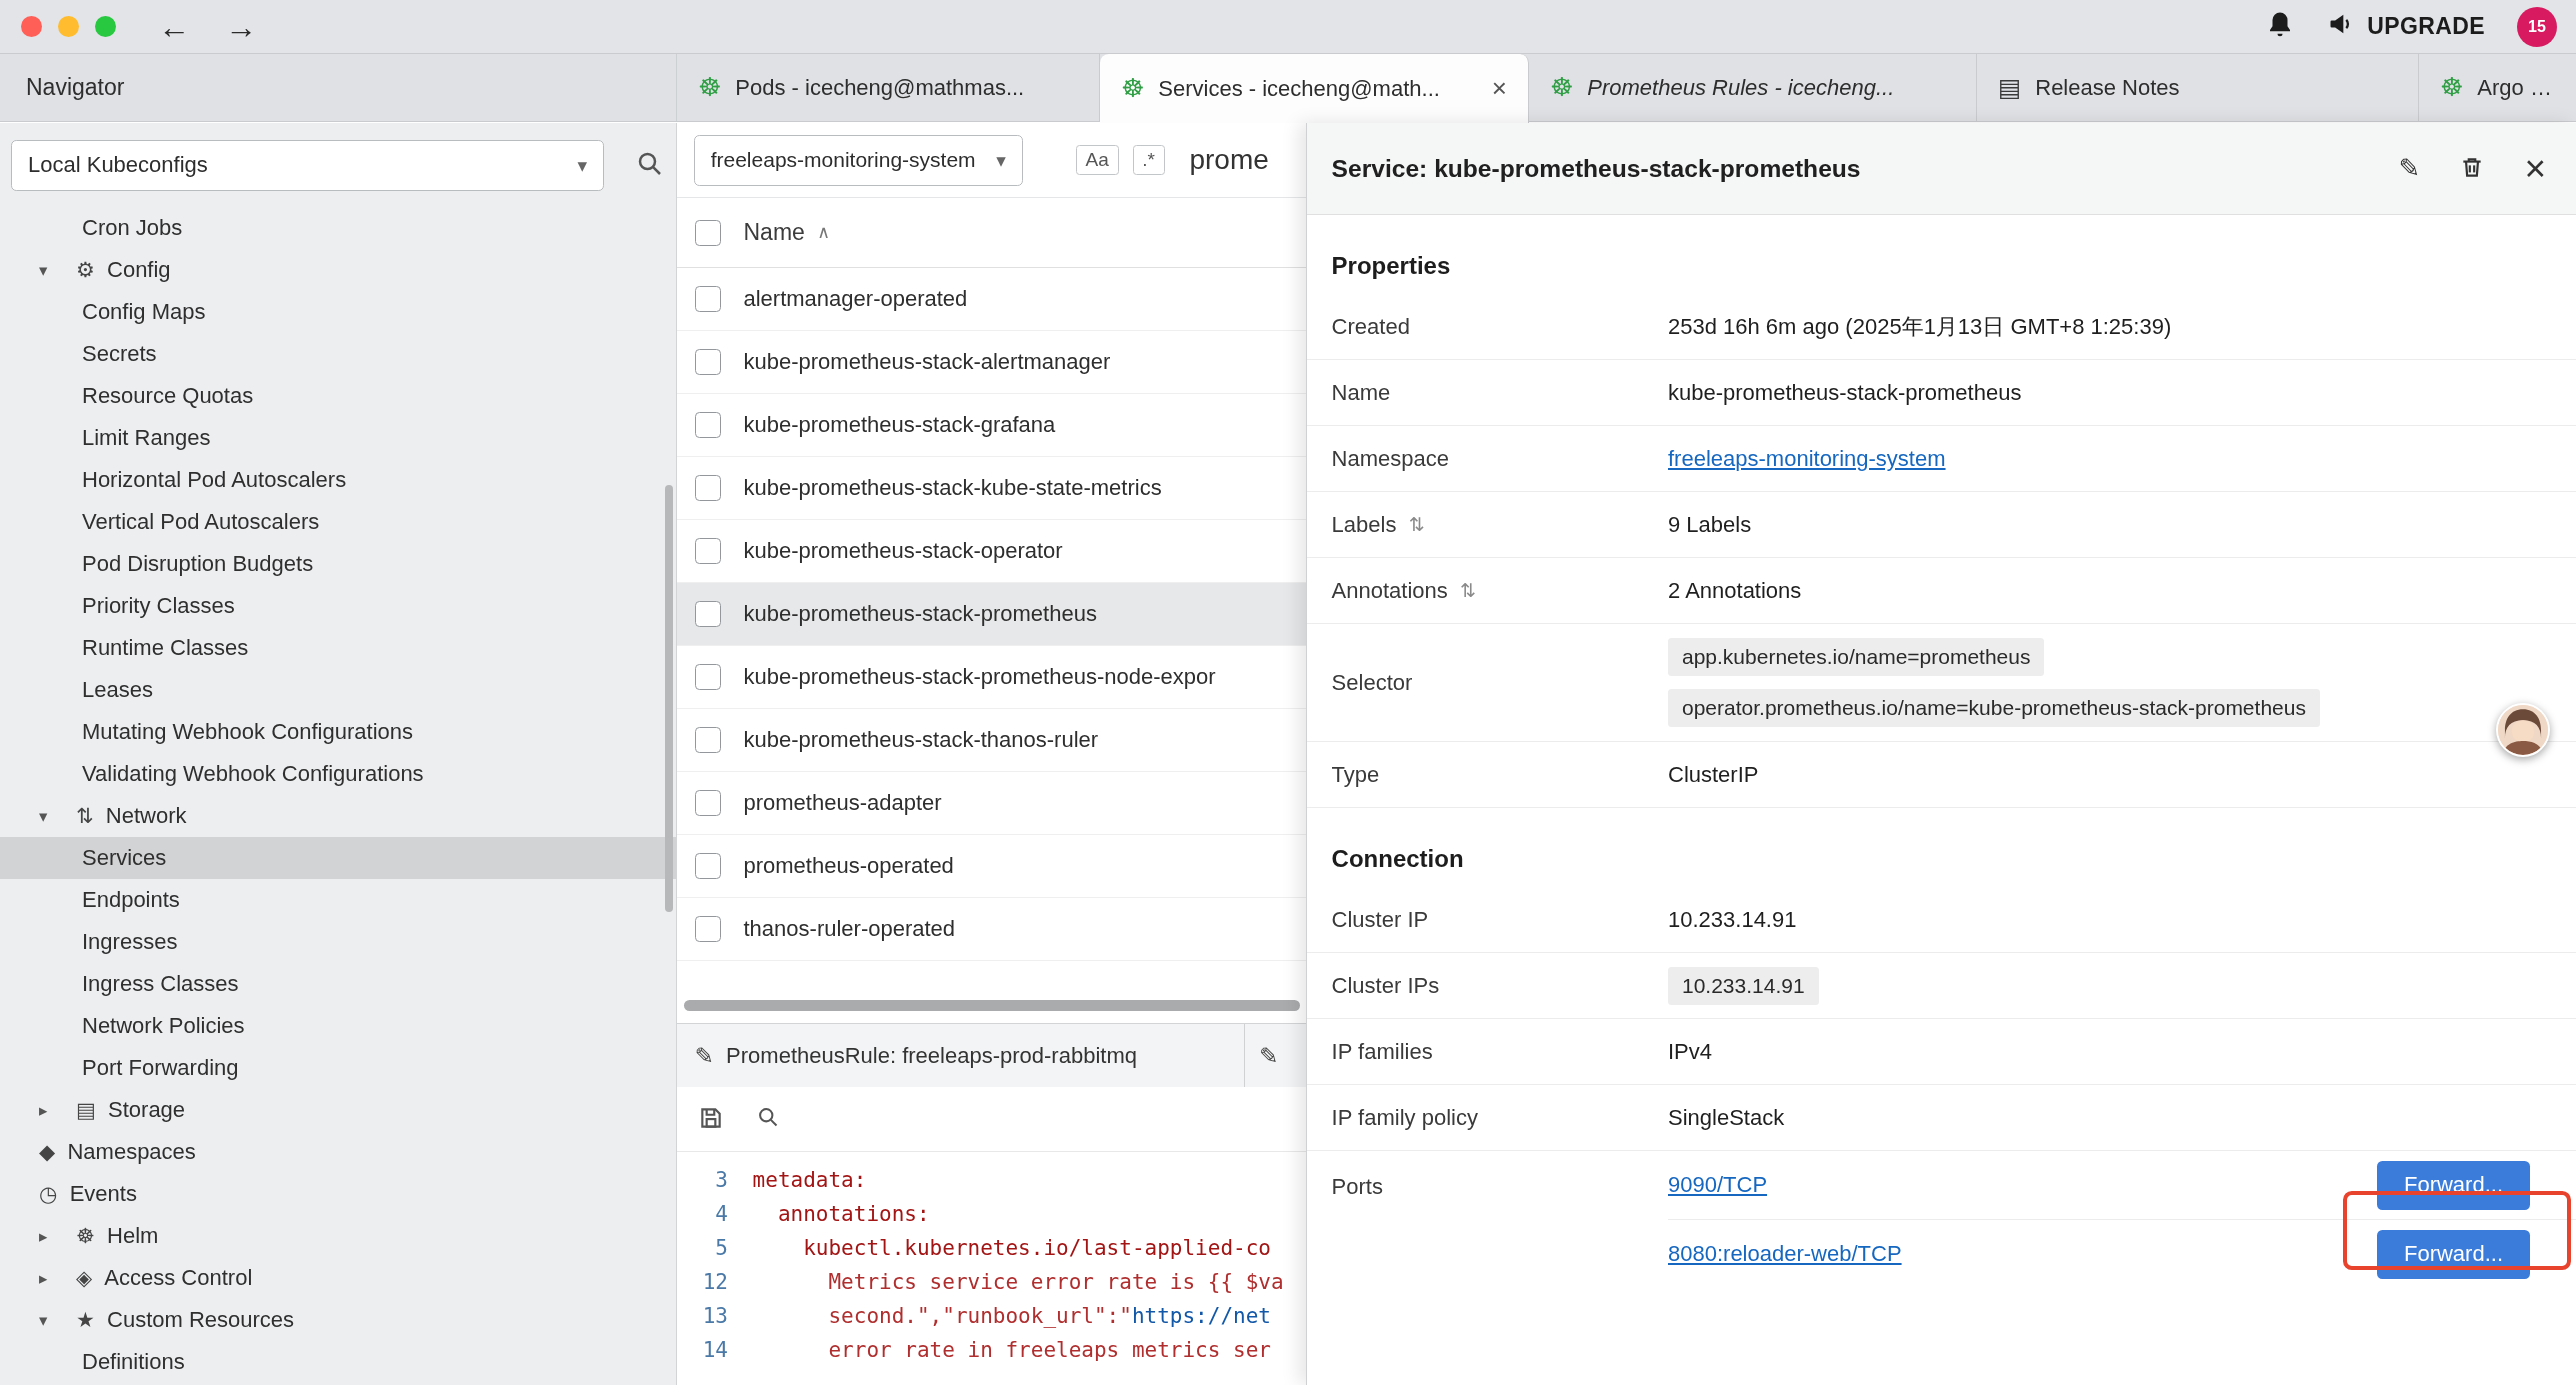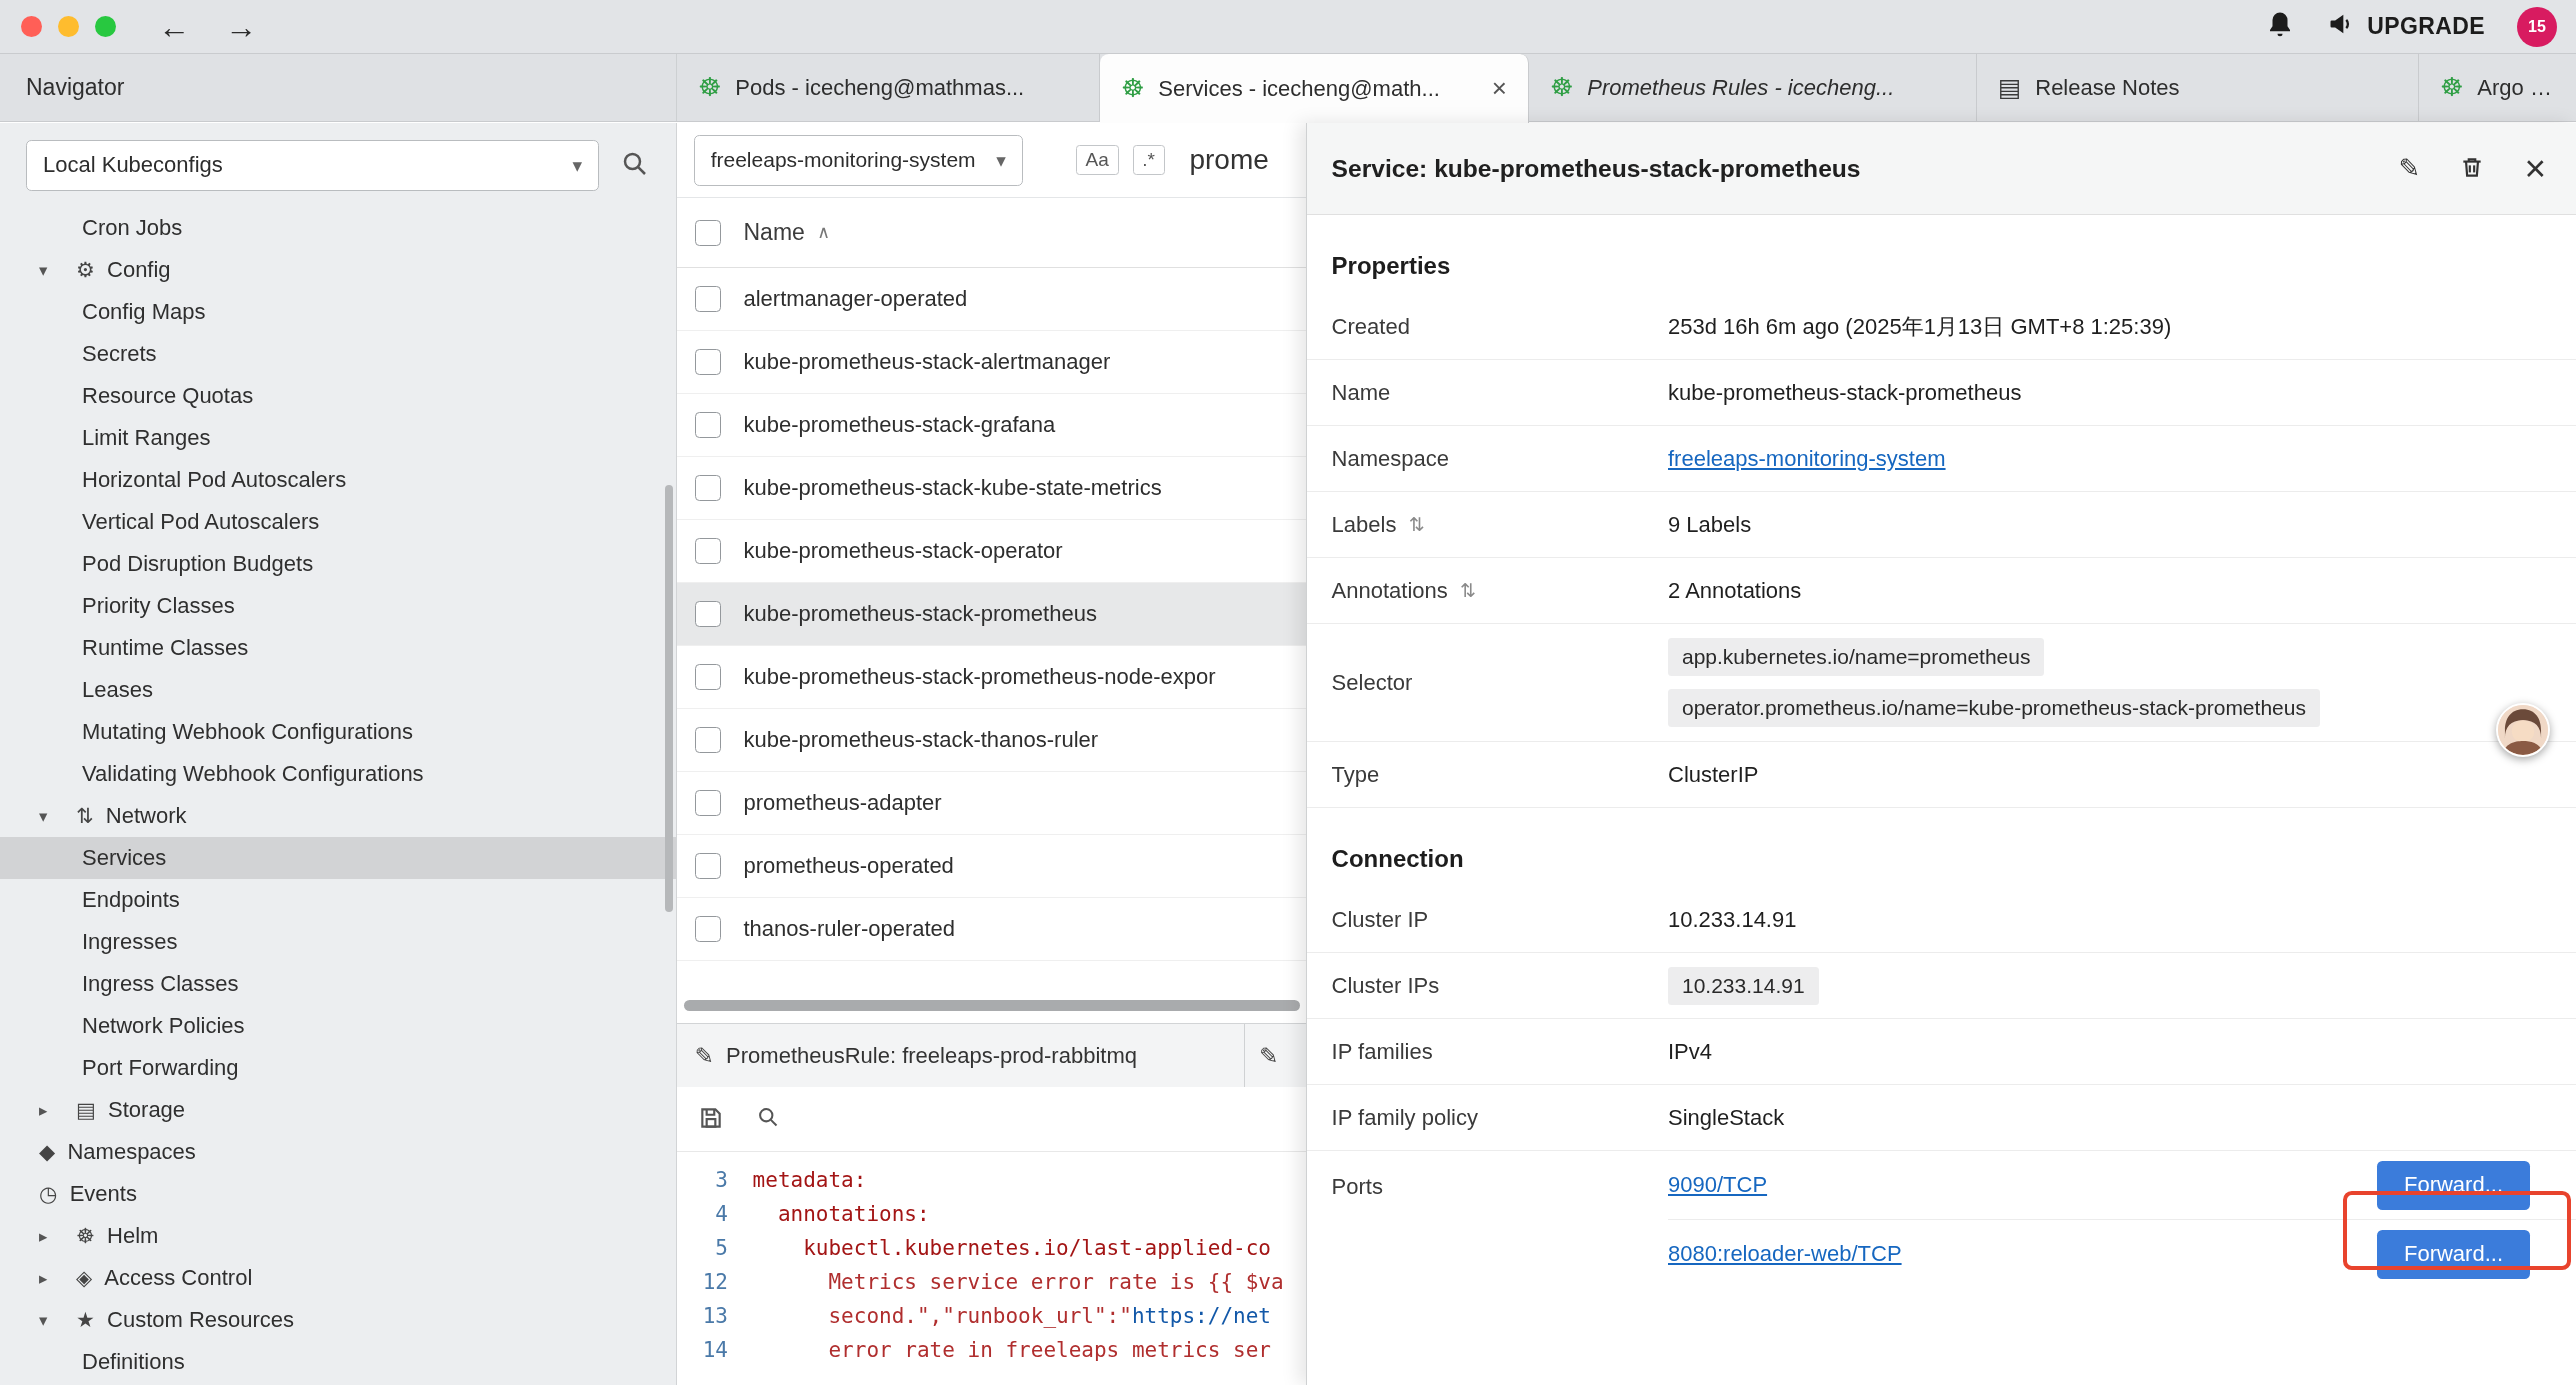--- a/index.html
+++ b/index.html
@@ -31,21 +31,21 @@
   .tab.active{background:#fdfdfd;border-radius:8.8px 8.8px 0 0;position:relative;z-index:2;height:69px;}
   .tab.italic .tlabel{font-style:italic;}
   .t1{width:423px}.t2{width:429px}.t3{width:448px}.t4{width:442px}.t5{flex:1;border-right:none;}
   .kicon{color:#2f9e44;font-size:26px;flex:none;}
   .relicon{color:#3a3a3a;font-size:24.6px;flex:none;}
   .tab .close{margin-left:auto;font-size:26px;color:#555;}
 
   
   .sidebar{position:absolute;top:123px;left:0;width:677px;bottom:0;background:#eceef0;
            border-right:0.9px solid #d2d4d6;}
-  .side-toolbar{height:84px;display:flex;align-items:center;padding:0 26px;gap:21px;}
+  .side-toolbar{height:84px;display:flex;align-items:center;padding:0 11px;gap:31px;}
   .selectbox{height:51px;background:#fff;border:0.9px solid #b9bcbf;border-radius:5.3px;display:flex;
              align-items:center;padding:0 16px;font-size:22px;color:#2d2d2d;}
   .kubeconfig-select{flex:1;}
   .selectbox .chev{margin-left:auto;color:#666;font-size:19px;padding-left:12.3px;}
   .tree{position:absolute;top:84px;left:0;right:0;bottom:0;overflow:hidden;}
   .tree-item{height:42px;display:flex;align-items:center;font-size:22px;color:#2f2f2f;}
   .tree-item.child{padding-left:82px;}
   .tree-item.group{padding-left:39px;gap:12.3px;}
   .tree-item .chev{width:24.6px;font-size:16.7px;color:#555;flex:none;}
   .tree-item .ticon{font-size:21px;color:#454545;flex:none;}

